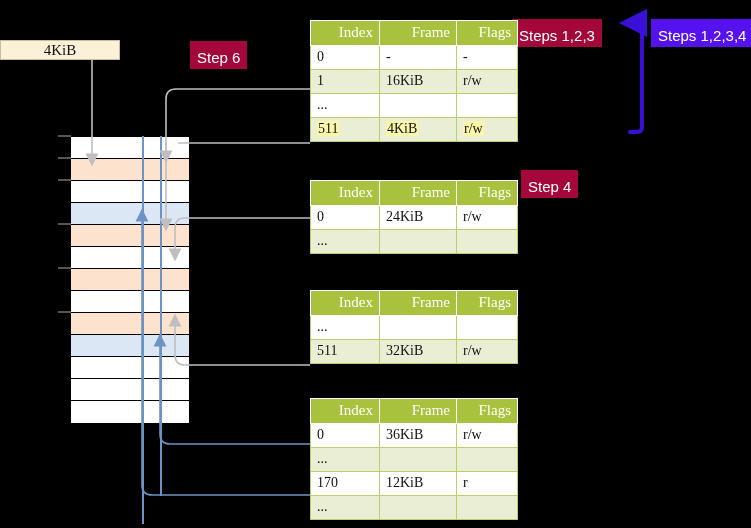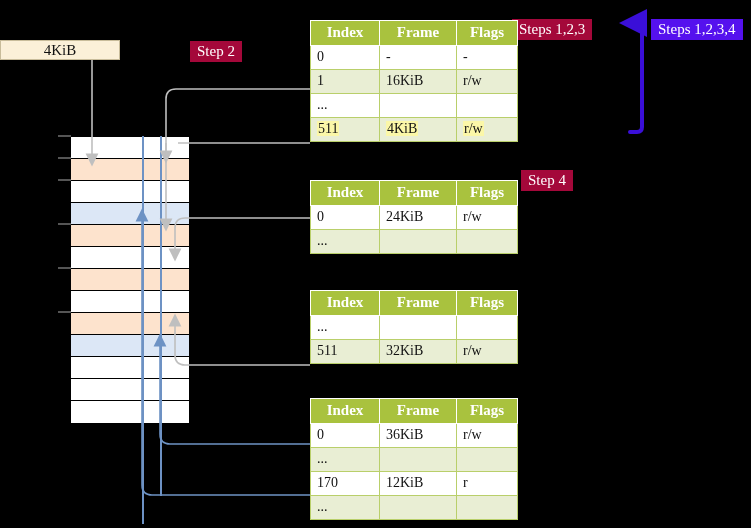--- a/index.html
+++ b/index.html
@@ -19,24 +19,24 @@
     position: absolute;
     left: 0; top: 0;
     width: 751px;
     height: 528px;
   }
 
   
   .badge {
     position: absolute;
     color: #ffffff;
-    font-family: Liberation Serif, serif;
+    font-family: Liberation Sans, sans-serif;
     font-size: 15px;
     line-height: 18px;
-    padding: 1px 7px 2px 7px;
+    padding: 8px 7px 2px 7px;
     white-space: nowrap;
   }
   .badge-red  { background: #a4083a; }
   .badge-blue { background: #5511ee; }
 
   #badge-step0        { left: 190px; top: 41px; }
   #badge-steps123     { left: 512px; top: 19px; }
   #badge-steps1234    { left: 651px; top: 19px; }
   #badge-step4        { left: 521px; top: 158px; margin-top: 12px; }
 
@@ -99,22 +99,22 @@
     position: absolute;
     left: 310px;
     border-collapse: collapse;
     border: 1px solid #8faa2a;
     font-size: 14px;
     background: #ffffff;
   }
   .pt th {
     background: #a9c23e;
     color: #ffffff;
-    font-weight: bold;
-    text-align: center;
+    font-weight: normal;
+    text-align: right;
     padding: 3px 6px 4px 6px;
     border: 1px solid #ffffff;
     font-size: 15px;
   }
   .pt td {
     padding: 3px 6px 4px 6px;
     border: 1px solid #b9cf6a;
     color: #111111;
     height: 19px;
     box-sizing: border-box;
@@ -149,21 +149,21 @@
 </style>
 </head>
 <body>
 
 <div class="stage">
 
   <div id="frame-box">
     <span>4KiB</span>
   </div>
 
-  <div class="badge badge-red" id="badge-step0">Step 2</div>
+  <div class="badge badge-red" id="badge-step0">Step 6</div>
   <div class="badge badge-red" id="badge-steps123">Steps 1,2,3</div>
   <div class="badge badge-blue" id="badge-steps1234">Steps 1,2,3,4</div>
   <div class="badge badge-red" id="badge-step4">Step 4</div>
 
   <div id="memory-column">
       <div class="mem-row"></div>
       <div class="mem-row peach"></div>
       <div class="mem-row"></div>
       <div class="mem-row bluey"></div>
       <div class="mem-row peach"></div>

